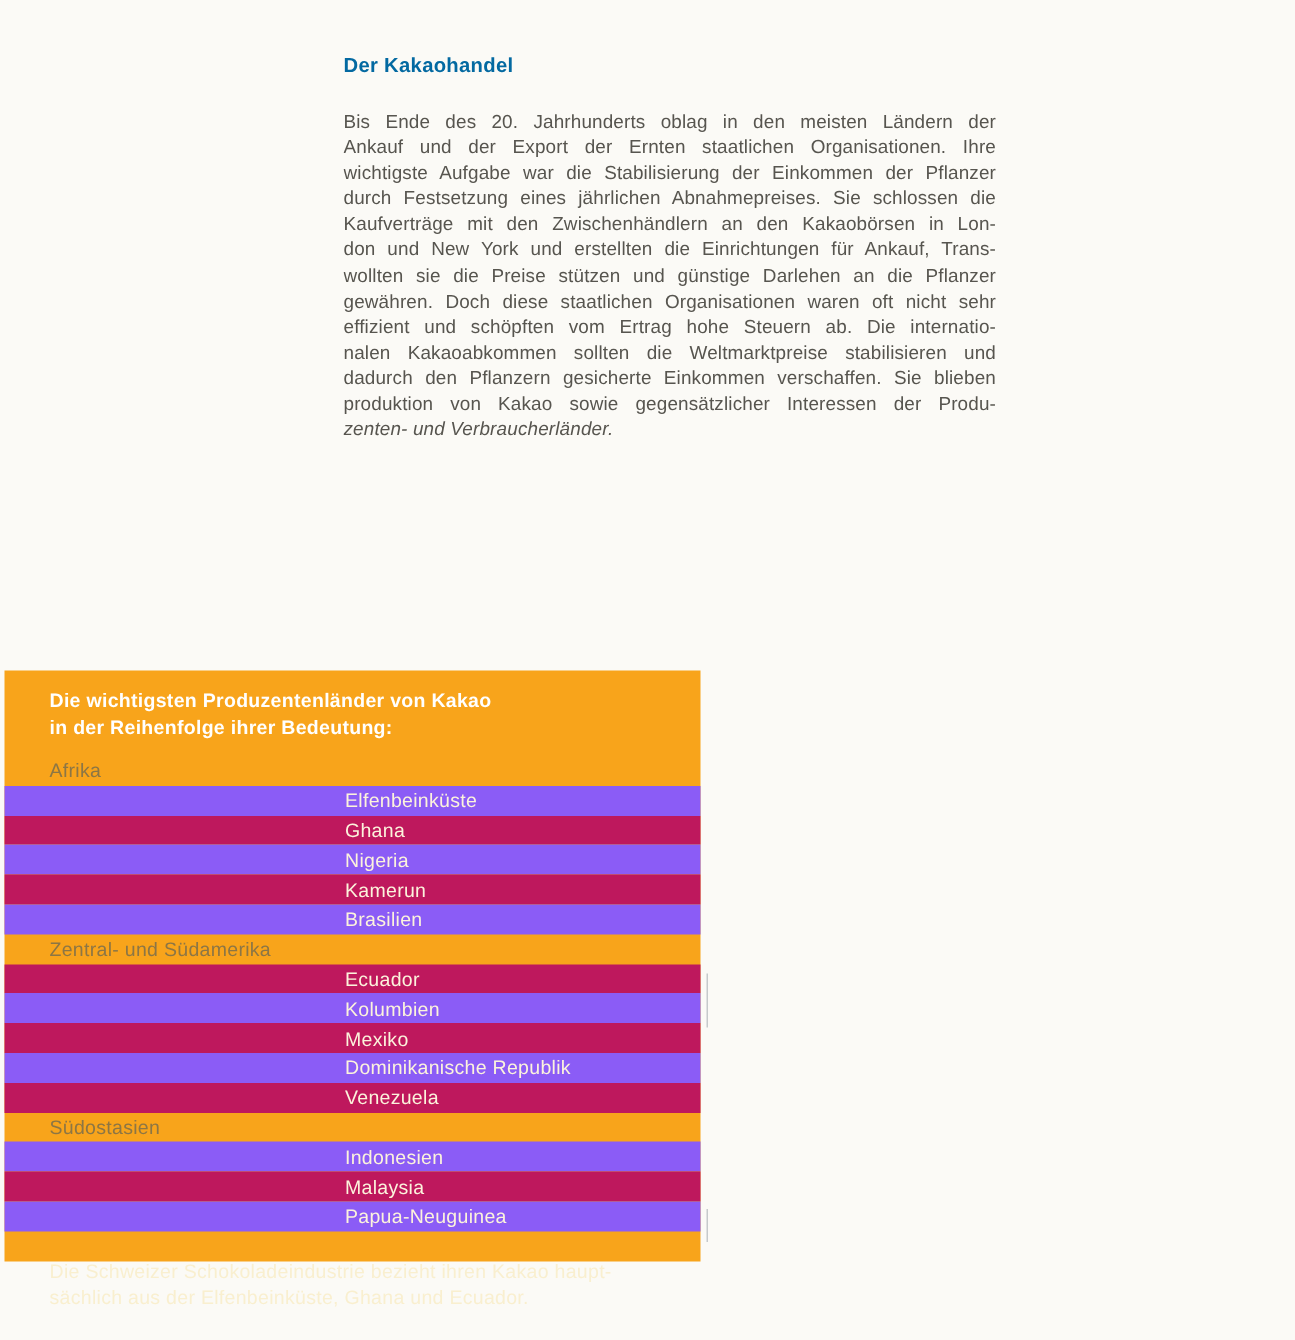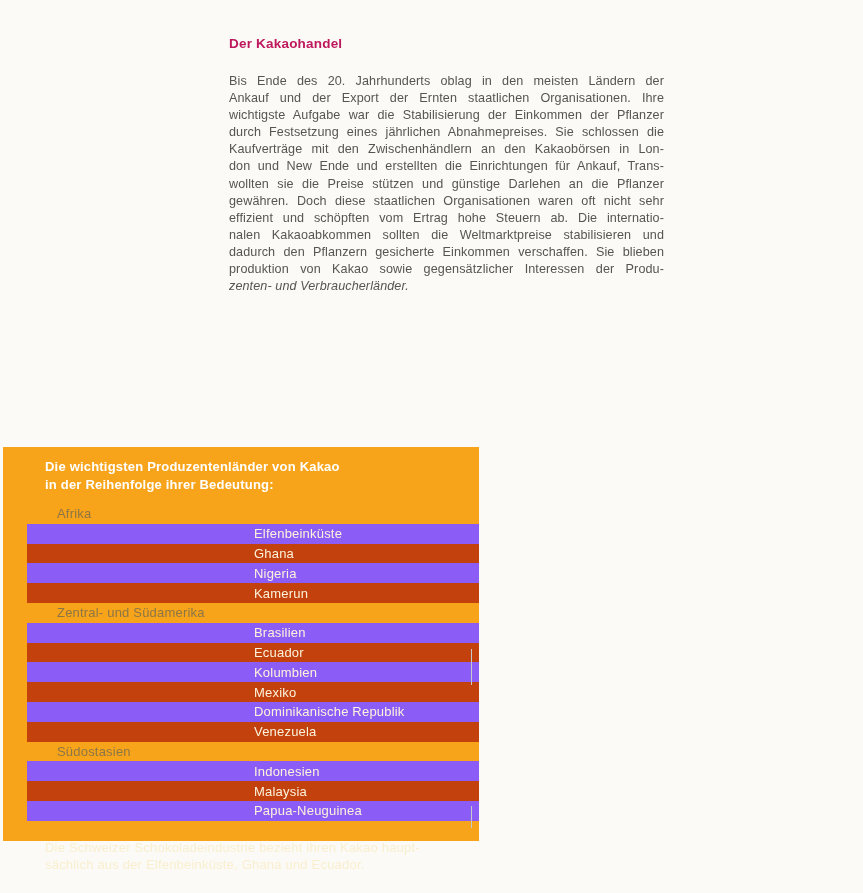--- a/index.html
+++ b/index.html
@@ -12,21 +12,21 @@
   }
 
   
   .article {
     position: absolute;
     left: 229px; top: 36px; width: 435px;
   }
   .article-title {
     font-size: 13.5px;
     font-weight: 700;
-    color: #be185d;
+    color: #0369a1;
     letter-spacing: 0.2px;
     line-height: 15px;
   }
   .article-body { margin-top: 22px; }
   .body-line {
     font-size: 12.6px;
     color: #57554F;
     line-height: 17.1px;
     text-align: justify;
     text-align-last: justify;
@@ -40,39 +40,38 @@
     text-align-last: left;
     font-style: italic;
   }
 
   
   .panel {
     position: absolute;
     left: 3px; top: 447px;
     width: 464px; height: 394px;
     background: #F8A41B;
-    padding-left: 12px;
   }
   .panel-heading {
     padding: 11px 30px 0 30px;
     color: #FFFFFF;
     font-weight: 700;
     font-size: 13px;
     line-height: 17.5px;
     letter-spacing: 0.2px;
   }
-  .rows { margin-top: 11px; margin-left: 12px; }
+  .rows { margin-top: 11px; }
   .row {
     height: 19.8px;
     display: flex;
     align-items: center;
     font-size: 13px;
   }
   .row.light  { background: #8b5cf6; }
-  .row.medium { background: #c2410c; text-align: center; }
+  .row.medium { background: #be185d; text-align: center; }
   .row .section-label {
     padding-left: 30px;
     color: #8C7645;
     letter-spacing: 0.2px;
   }
   .row .country-name {
     padding-left: 227px;
     color: #FCF3DC;
     letter-spacing: 0.2px;
   }
@@ -98,21 +97,21 @@
 <body>
 
 <div class="article">
   <div class="article-title">Der Kakaohandel</div>
   <div class="article-body">
     <div class="body-line">Bis Ende des 20. Jahrhunderts oblag in den meisten Ländern der</div>
     <div class="body-line">Ankauf und der Export der Ernten staatlichen Organisationen. Ihre</div>
     <div class="body-line">wichtigste Aufgabe war die Stabilisierung der Einkommen der Pflanzer</div>
     <div class="body-line">durch Festsetzung eines jährlichen Abnahmepreises. Sie schlossen die</div>
     <div class="body-line">Kaufverträge mit den Zwischenhändlern an den Kakaobörsen in Lon-</div>
-    <div class="body-line">don und New Ende und erstellten die Einrichtungen für Ankauf, Trans-</div>
+    <div class="body-line">don und New York und erstellten die Einrichtungen für Ankauf, Trans-</div>
     <div class="body-line">wollten sie die Preise stützen und günstige Darlehen an die Pflanzer</div>
     <div class="body-line">gewähren. Doch diese staatlichen Organisationen waren oft nicht sehr</div>
     <div class="body-line">effizient und schöpften vom Ertrag hohe Steuern ab. Die internatio-</div>
     <div class="body-line">nalen Kakaoabkommen sollten die Weltmarktpreise stabilisieren und</div>
     <div class="body-line">dadurch den Pflanzern gesicherte Einkommen verschaffen. Sie blieben</div>
     <div class="body-line">produktion von Kakao sowie gegensätzlicher Interessen der Produ-</div>
     <div class="body-line last">zenten- und Verbraucherländer.</div>
   </div>
 </div>
 
@@ -132,25 +131,25 @@
     <div class="row medium">
       <span class="country-name">Ghana</span>
     </div>
     <div class="row light">
       <span class="country-name">Nigeria</span>
     </div>
     <div class="row medium">
       <span class="country-name">Kamerun</span>
     </div>
 
+    <div class="row light">
+      <span class="country-name">Brasilien</span>
+    </div>
     <div class="row section">
       <span class="section-label">Zentral- und Südamerika</span>
-    </div>
-    <div class="row light">
-      <span class="country-name">Brasilien</span>
     </div>
     <div class="row medium">
       <span class="country-name">Ecuador</span>
     </div>
     <div class="row light">
       <span class="country-name">Kolumbien</span>
     </div>
     <div class="row medium">
       <span class="country-name">Mexiko</span>
     </div>

